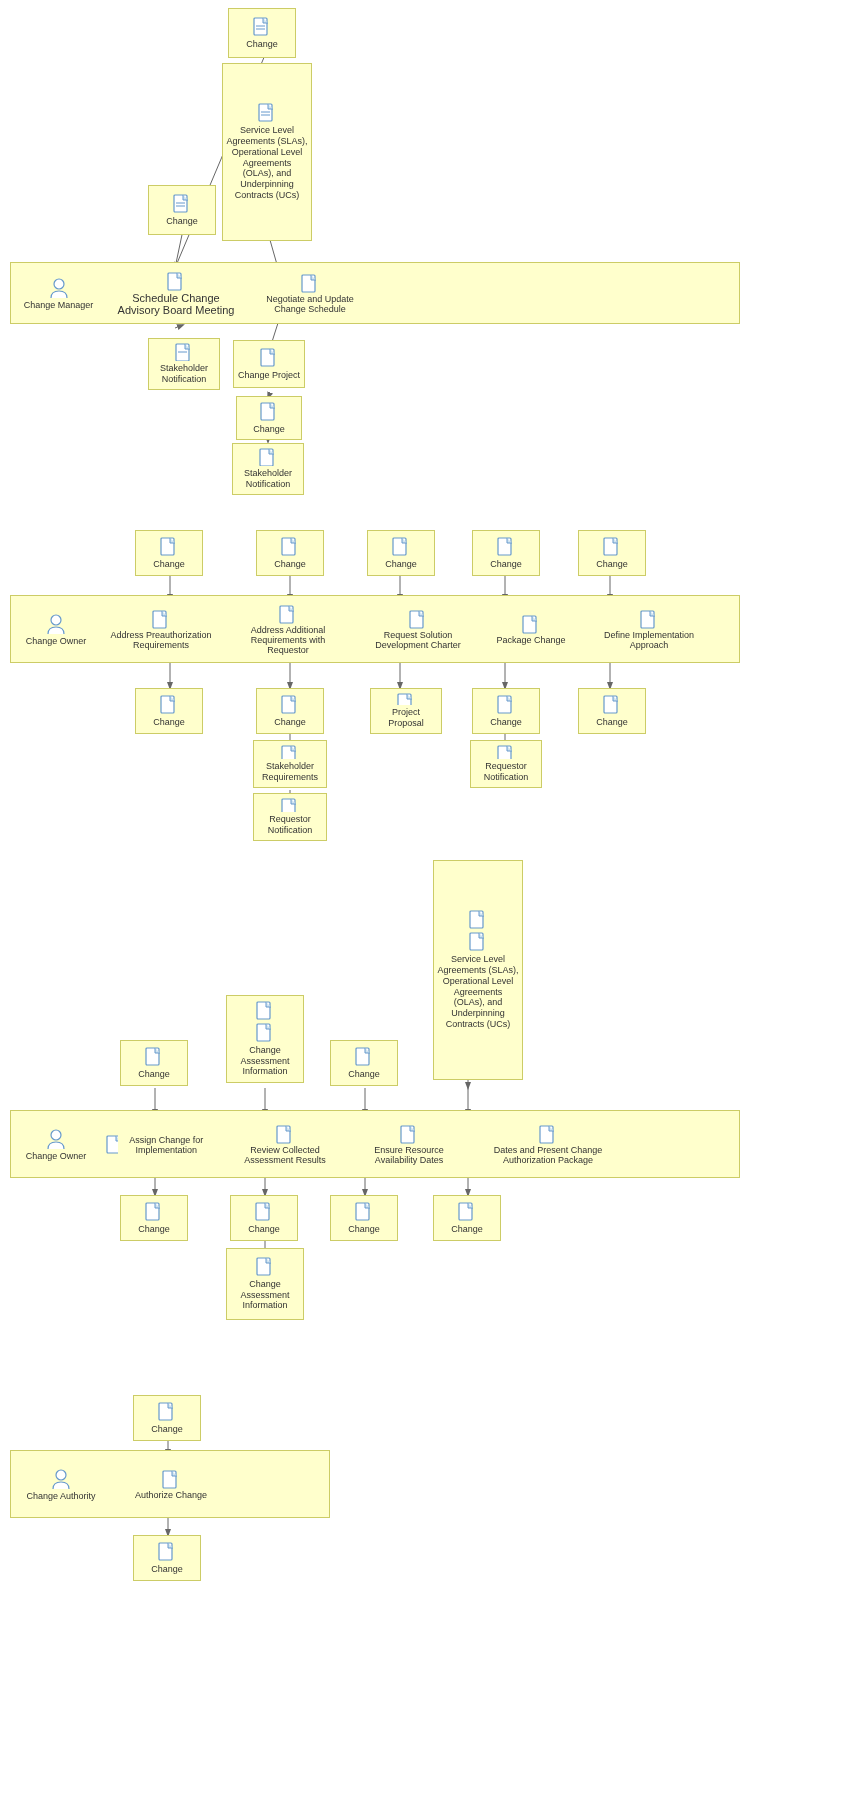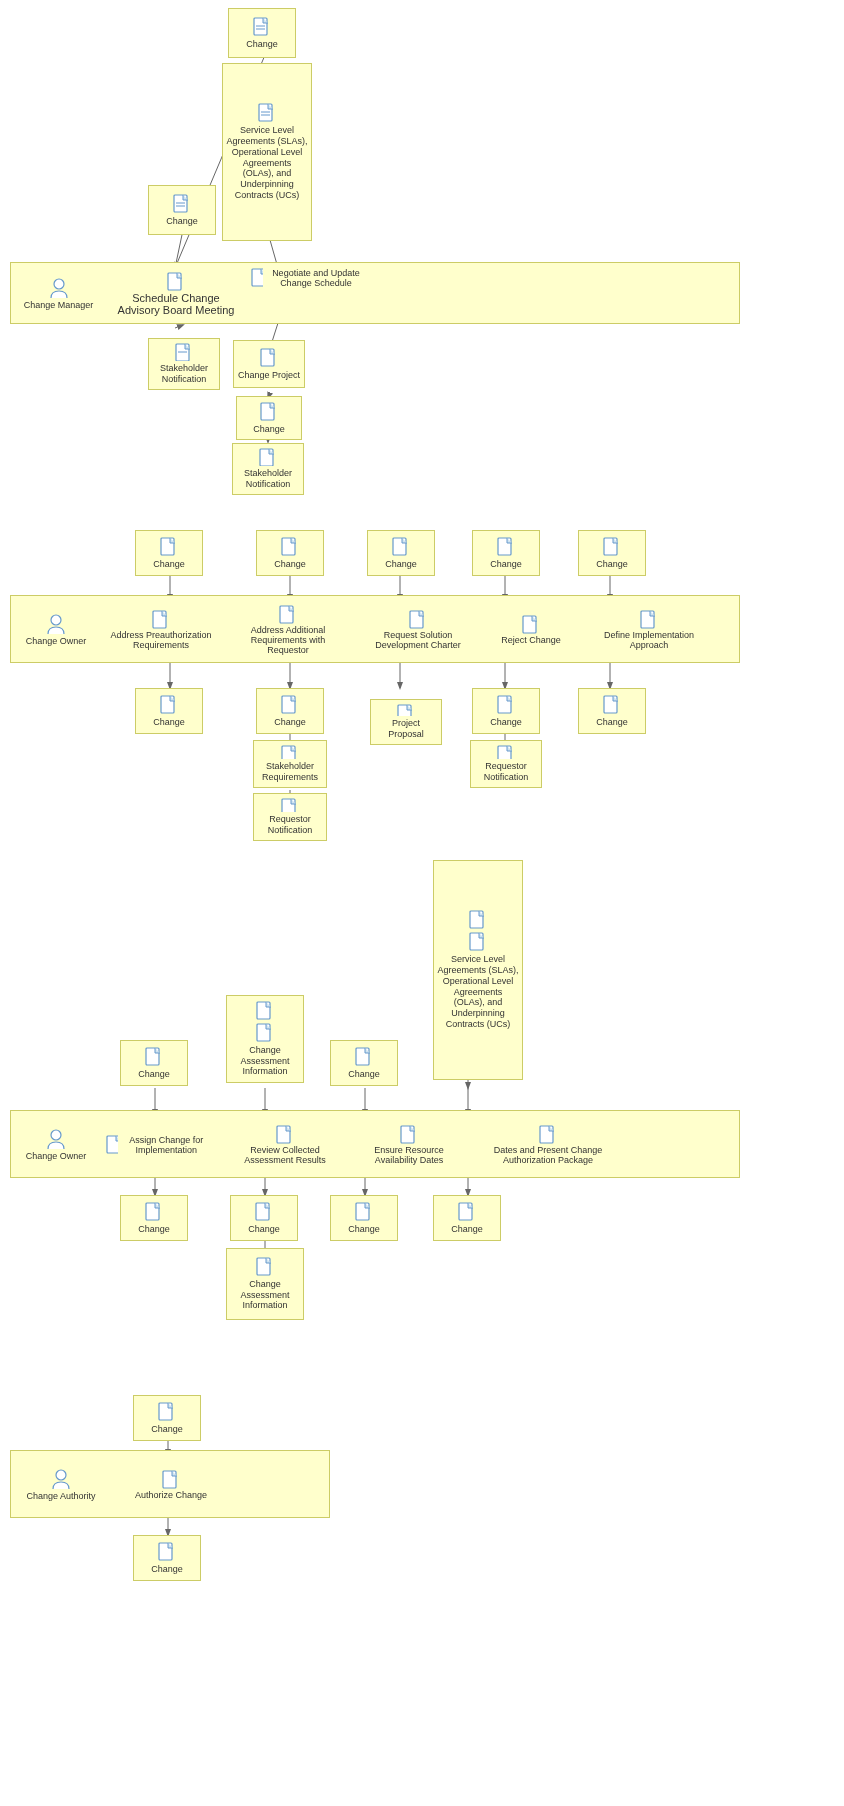--- a/index.html
+++ b/index.html
@@ -153,21 +153,21 @@
     </div>
 
     <div style="position:absolute;left:105px;top:5px;width:120px;height:52px;display:flex;flex-direction:column;align-items:center;justify-content:center;">
       <svg width="18" height="20">
         <rect x="1" y="1" width="13" height="17" rx="1" fill="#fff" stroke="#6699cc" stroke-width="1.2"></rect>
         <polyline points="10,1 10,6 15,6" fill="#d0e4f0" stroke="#6699cc" stroke-width="1"></polyline>
       </svg>
       <span style="font-size:11px;text-align:center;">Schedule Change Advisory Board Meeting</span>
     </div>
 
-    <div style="position:absolute;left:240px;top:5px;width:118px;height:52px;display:flex;flex-direction:row;justify-content:center;">
+    <div style="position:absolute;left:240px;top:5px;width:118px;height:52px;display:flex;flex-direction:column;align-items:center;justify-content:center;">
       <svg width="18" height="20">
         <rect x="1" y="1" width="13" height="17" rx="1" fill="#fff" stroke="#6699cc" stroke-width="1.2"></rect>
         <polyline points="10,1 10,6 15,6" fill="#d0e4f0" stroke="#6699cc" stroke-width="1"></polyline>
       </svg>
       <span style="font-size:9px;text-align:center;">Negotiate and Update Change Schedule</span>
     </div>
   </div>
 
   <div class="artifact-box" style="left:148px;top:338px;width:72px;height:52px;">
     <svg class="doc-svg" width="18" height="20">
@@ -271,21 +271,21 @@
         <rect x="1" y="1" width="13" height="17" rx="1" fill="#fff" stroke="#6699cc" stroke-width="1.2"></rect>
         <polyline points="10,1 10,6 15,6" fill="#d0e4f0" stroke="#6699cc" stroke-width="1"></polyline>
       </svg>
       <span style="font-size:9px;text-align:center;">Request Solution Development Charter</span>
     </div>
     <div style="position:absolute;left:475px;top:5px;width:90px;height:58px;display:flex;flex-direction:column;align-items:center;justify-content:center;">
       <svg width="18" height="20">
         <rect x="1" y="1" width="13" height="17" rx="1" fill="#fff" stroke="#6699cc" stroke-width="1.2"></rect>
         <polyline points="10,1 10,6 15,6" fill="#d0e4f0" stroke="#6699cc" stroke-width="1"></polyline>
       </svg>
-      <span style="font-size:9px;text-align:center;">Reject Change</span>
+      <span style="font-size:9px;text-align:center;">Package Change</span>
     </div>
     <div style="position:absolute;left:578px;top:5px;width:120px;height:58px;display:flex;flex-direction:column;align-items:center;justify-content:center;">
       <svg width="18" height="20">
         <rect x="1" y="1" width="13" height="17" rx="1" fill="#fff" stroke="#6699cc" stroke-width="1.2"></rect>
         <polyline points="10,1 10,6 15,6" fill="#d0e4f0" stroke="#6699cc" stroke-width="1"></polyline>
       </svg>
       <span style="font-size:9px;text-align:center;">Define Implementation Approach</span>
     </div>
   </div>
 
@@ -314,21 +314,21 @@
   </div>
 
   <div class="artifact-box" style="left:253px;top:793px;width:74px;height:48px;">
     <svg class="doc-svg" width="18" height="20">
       <rect x="1" y="1" width="13" height="17" rx="1" fill="#fff" stroke="#6699cc" stroke-width="1.2"></rect>
       <polyline points="10,1 10,6 15,6" fill="#d0e4f0" stroke="#6699cc" stroke-width="1"></polyline>
     </svg>
     <span class="label">Requestor Notification</span>
   </div>
 
-  <div class="artifact-box" style="left:370px;top:688px;width:72px;height:46px;margin-top:11px;">
+  <div class="artifact-box" style="left:370px;top:688px;width:72px;height:46px;">
     <svg class="doc-svg" width="18" height="20">
       <rect x="1" y="1" width="13" height="17" rx="1" fill="#fff" stroke="#6699cc" stroke-width="1.2"></rect>
       <polyline points="10,1 10,6 15,6" fill="#d0e4f0" stroke="#6699cc" stroke-width="1"></polyline>
     </svg>
     <span class="label">Project Proposal</span>
   </div>
 
   <div class="artifact-box" style="left:472px;top:688px;width:68px;height:46px;">
     <svg class="doc-svg" width="18" height="20">
       <rect x="1" y="1" width="13" height="17" rx="1" fill="#fff" stroke="#6699cc" stroke-width="1.2"></rect>

